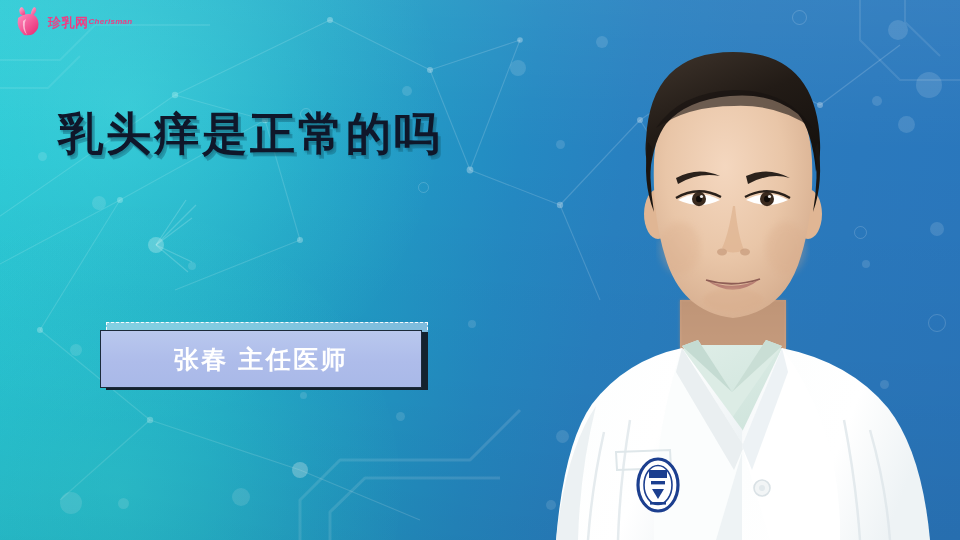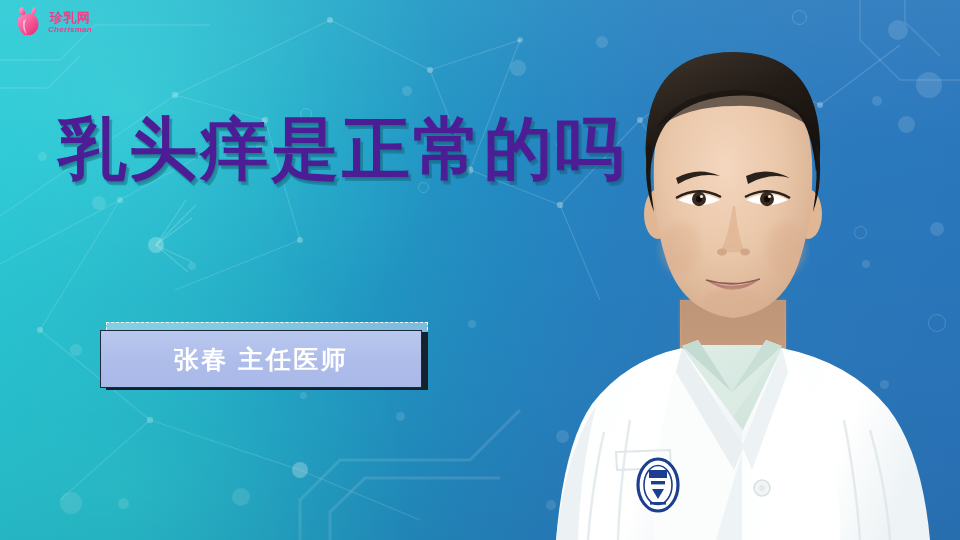--- a/index.html
+++ b/index.html
@@ -71,21 +71,21 @@
   
   .logo {
     position: absolute;
     left: 14px; top: 6px;
     display: flex;
     align-items: center;
     gap: 4px;
     z-index: 30;
   }
   .logo-mark { width: 30px; height: 32px; display:block; }
-  .logo-txt { display: flex; flex-direction: column; line-height: 1; text-align: center; }
+  .logo-txt { display: flex; flex-direction: row; line-height: 1; }
   .logo-cn {
     font-size: 13px;
     font-weight: 700;
     color: #ef3d84;
     letter-spacing: 0.5px;
     white-space: nowrap;
   }
   .logo-en {
     font-size: 8px;
     font-style: italic;
@@ -94,23 +94,23 @@
     letter-spacing: 0.3px;
     margin-top: 2px;
     white-space: nowrap;
   }
 
   
   .title {
     position: absolute;
     left: 58px;
     top: 104px;
-    font-size: 68px;
+    font-size: 45px;
     font-weight: 700;
-    color: #4c1d95;
+    color: #0f172a;
     letter-spacing: 3px;
     white-space: nowrap;
     text-shadow:
       3px 4px 0 rgba(18,90,110,0.38),
       1px 2px 2px rgba(15,80,100,0.35);
     z-index: 25;
   }
 
   
   .badge-wrap {

